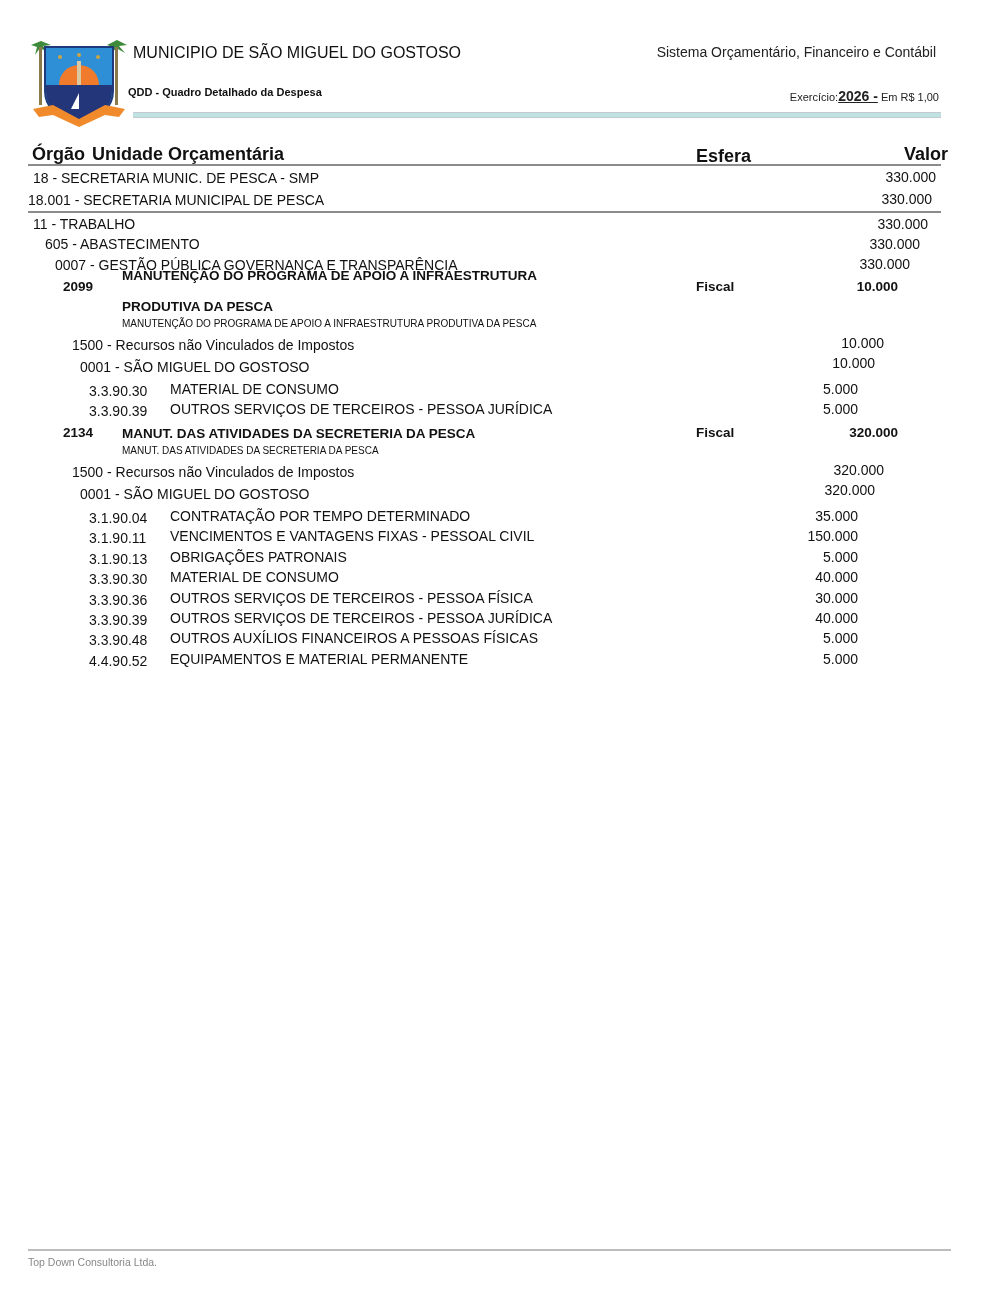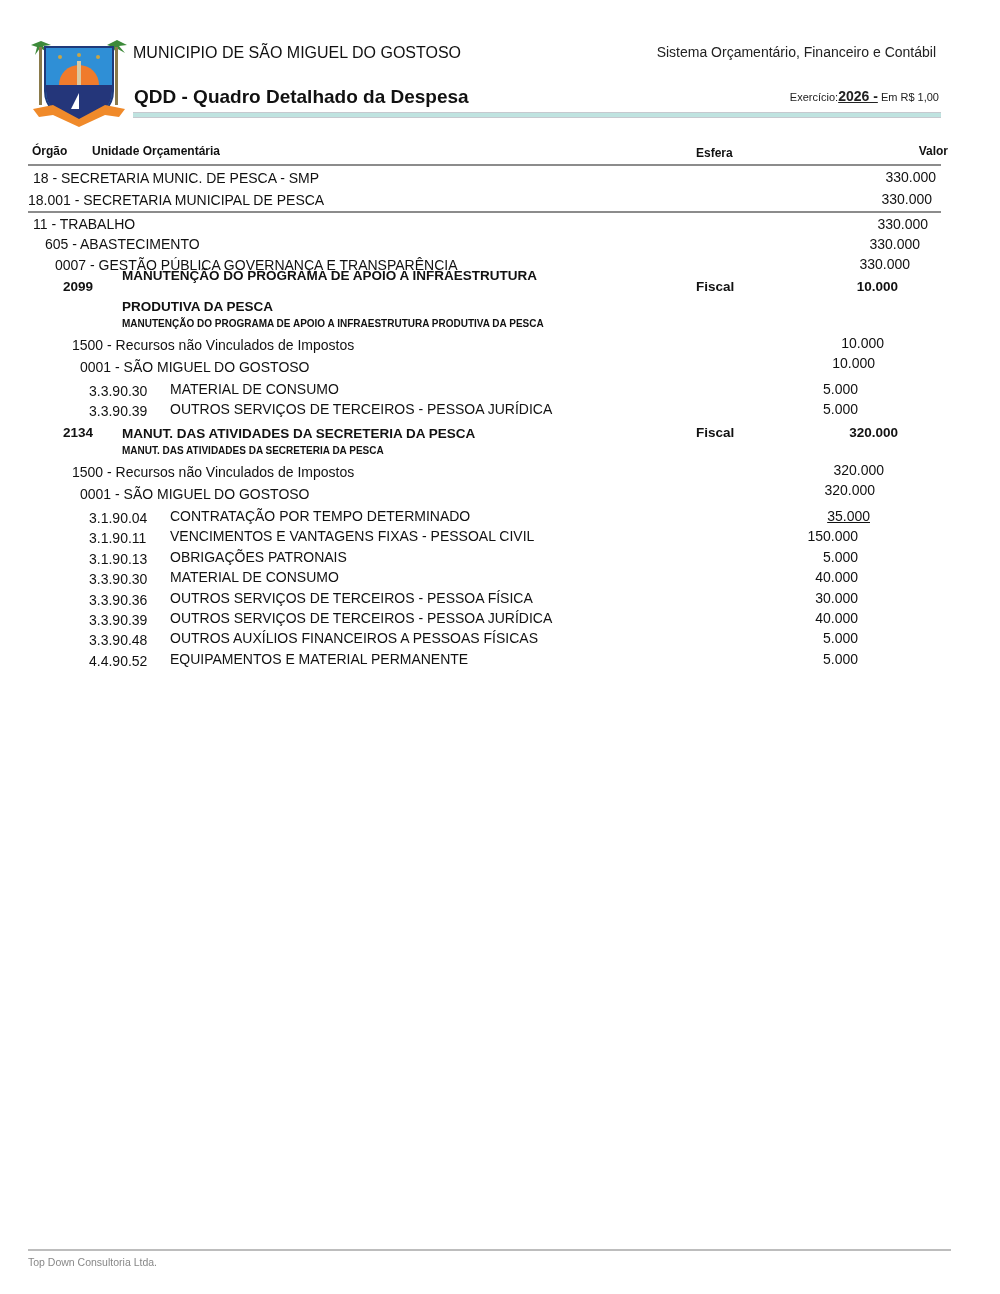--- a/index.html
+++ b/index.html
@@ -2,30 +2,30 @@
 <html><head>
   <meta charset="utf-8">
   <style>
     html, body { margin: 0; padding: 0; background: #ffffff; }
     body { width: 1000px; height: 1294px; position: relative; overflow: hidden;
            font-family: "Liberation Sans", sans-serif; color: #111; }
     .abs { position: absolute; white-space: nowrap; }
     .logo { position: absolute; left: 27px; top: 35px; width: 104px; height: 92px; }
     .muni { left: 133px; top: 44px; font-size: 16px; color: #111; }
     .sys { right: 64px; top: 44px; font-size: 14px; color: #222; }
-    .qdd { left: 134px; top: 86px; font-size: 19px; font-weight: bold; }
+    .qdd { left: 128px; top: 86px; font-size: 11px; font-weight: bold; }
     .exercise { right: 61px; top: 88px; font-size: 11px; color: #222; }
     .exercise b { font-size: 14px; text-decoration: underline; }
     .hdr-bar { position: absolute; left: 133px; top: 112px; width: 808px; height: 4px;
                background: #bfe3e0; border-top: 1px solid #c6c9cf; border-bottom: 1px solid #c6c9cf; }
-    .col-h { font-size: 12px; font-weight: bold; top: 144px; }
+    .col-h { font-size: 18px; font-weight: bold; top: 144px; }
     .hline { position: absolute; left: 28px; width: 913px; height: 2px; background: #8c8c8c; }
     .t14 { font-size: 14px; color: #111; }
     .bold13 { font-size: 13.5px; font-weight: bold; }
-    .small-bold { font-size: 10px; font-weight: bold; }
+    .small-bold { font-size: 10px; font-weight: normal; }
     .num { text-align: right; }
     .footer-line { position: absolute; left: 28px; top: 1249px; width: 923px; height: 2px; background: #bdbdbd; }
     .footer { left: 28px; top: 1256px; font-size: 10.5px; color: #888; }
   </style>
 </head>
 <body>
 
 <div class="logo">
   <svg width="104" height="92" viewBox="0 0 104 92">
 
@@ -103,21 +103,21 @@
 <div class="abs bold13 num" style="right:102px; top:425px;">320.000</div>
 
 <div class="abs t14" style="left:72px; top:464px;">1500 - Recursos não Vinculados de Impostos</div>
 <div class="abs t14 num" style="right:116px; top:462px;">320.000</div>
 <div class="abs t14" style="left:80px; top:486px;">0001 - SÃO MIGUEL DO GOSTOSO</div>
 <div class="abs t14 num" style="right:125px; top:482px;">320.000</div>
 
 <div id="elementos-2134">
     <div class="abs t14" style="left:89px; top:510px;">3.1.90.04</div>
     <div class="abs t14" style="left:170px; top:508px;">CONTRATAÇÃO POR TEMPO DETERMINADO</div>
-    <div class="abs t14 num" style="right:130px; top:508px;text-decoration:underline;">35.000</div>
+    <div class="abs t14 num" style="right:142px; top:508px;">35.000</div>
     <div class="abs t14" style="left:89px; top:530.4px;">3.1.90.11</div>
     <div class="abs t14" style="left:170px; top:528.4px;">VENCIMENTOS E VANTAGENS FIXAS - PESSOAL CIVIL</div>
     <div class="abs t14 num" style="right:142px; top:528.4px;">150.000</div>
     <div class="abs t14" style="left:89px; top:550.8px;">3.1.90.13</div>
     <div class="abs t14" style="left:170px; top:548.8px;">OBRIGAÇÕES PATRONAIS</div>
     <div class="abs t14 num" style="right:142px; top:548.8px;">5.000</div>
     <div class="abs t14" style="left:89px; top:571.2px;">3.3.90.30</div>
     <div class="abs t14" style="left:170px; top:569.2px;">MATERIAL DE CONSUMO</div>
     <div class="abs t14 num" style="right:142px; top:569.2px;">40.000</div>
     <div class="abs t14" style="left:89px; top:591.6px;">3.3.90.36</div>

